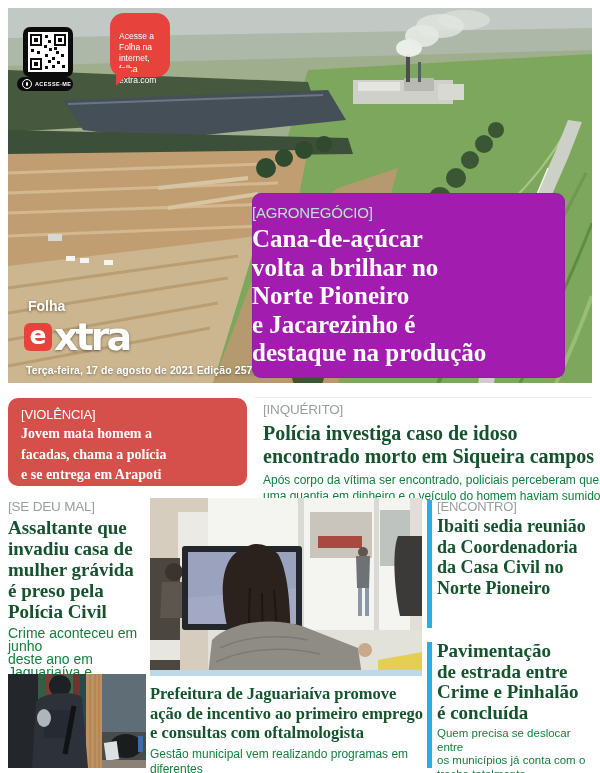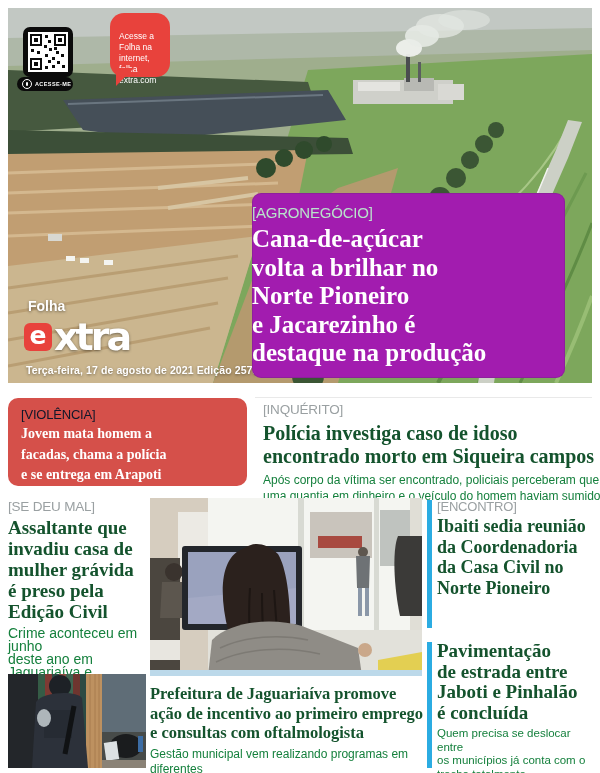--- a/index.html
+++ b/index.html
@@ -46,21 +46,21 @@
       color:#fff;font-size:25px;line-height:28.5px;white-space:pre-line;}
 
   
   .tag{font-size:13.5px;color:#9aa0a2;letter-spacing:-.2px;}
   .hl{font-family:"Liberation Serif","DejaVu Serif",serif;font-weight:700;color:#14532d;white-space:pre-line;}
   .sub{color:#15803d;white-space:pre-line;}
 
   
   .red-card{left:8px;top:398px;width:239px;height:88px;background:#d5504a;border-radius:10px;
       padding:9px 13px;box-sizing:border-box;}
-  .red-card .tag{color:#0f172a;font-size:13px;}
+  .red-card .tag{color:#ffffff;font-size:13px;}
   .red-card .hl{color:#fff;font-size:14px;line-height:20.5px;margin-top:2px;}
 
   .rule{left:255px;top:397px;width:337px;height:1px;background:#e9e9e9;}
 
   .story-inquerito{left:255px;top:402px;width:340px;margin-left:8px;}
   .story-inquerito .hl{font-size:20px;line-height:23px;margin-top:5px;}
   .story-inquerito .sub{font-size:12px;line-height:15.5px;margin-top:5px;}
 
   .story-sedeumal{left:8px;top:499px;width:142px;}
   .story-sedeumal .hl{font-size:19px;line-height:21px;margin-top:3px;}
@@ -244,21 +244,21 @@
     <div class="sub">Após corpo da vítima ser encontrado, policiais perceberam que
 uma quantia em dinheiro e o veículo do homem haviam sumido</div>
   </div>
 
   <div class="abs story-sedeumal">
     <div class="tag">[SE DEU MAL]</div>
     <div class="hl">Assaltante que
 invadiu casa de
 mulher grávida
 é preso pela
-Edição Civil</div>
+Polícia Civil</div>
     <div class="sub">Crime aconteceu em junho
 deste ano em Jaguariaíva e
 uma mulher que participou do
 assalto já havia sido presa</div>
   </div>
 
   <div class="abs photo-police">
     <svg viewBox="0 0 138 94" preserveAspectRatio="none">
       <rect width="138" height="94" fill="#23262a"></rect>
       <rect x="30" y="0" width="7" height="94" fill="#355c46"></rect>
@@ -334,21 +334,21 @@
     <div class="hl">Ibaiti sedia reunião
 da Coordenadoria
 da Casa Civil no
 Norte Pioneiro</div>
   </div>
 
   <div class="abs cyan-bar bar2"></div>
   <div class="abs story-pavimentacao">
     <div class="hl">Pavimentação
 de estrada entre
-Jaboti e Pinhalão
+Crime e Pinhalão
 é concluída</div>
     <div class="sub">Quem precisa se deslocar entre
 os municípios já conta com o
 trecho totalmente pavimentado
 com pedras irregulares</div>
   </div>
 
 </div>
 
 </body></html>

